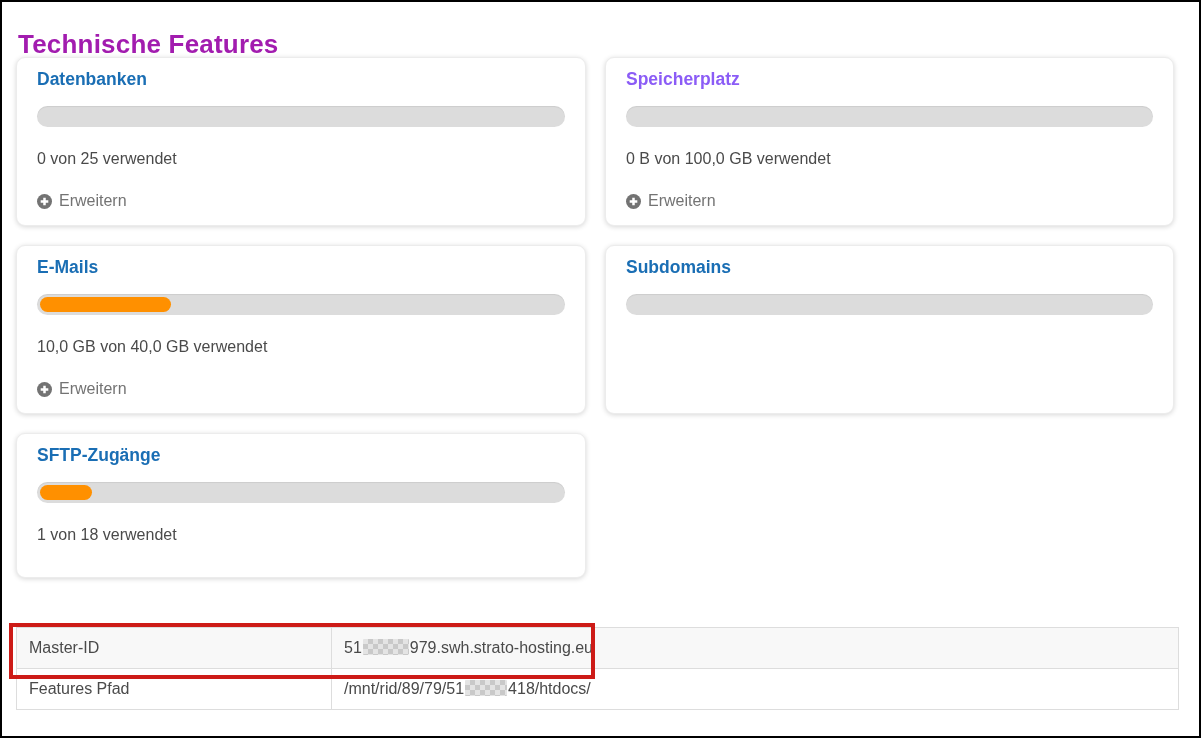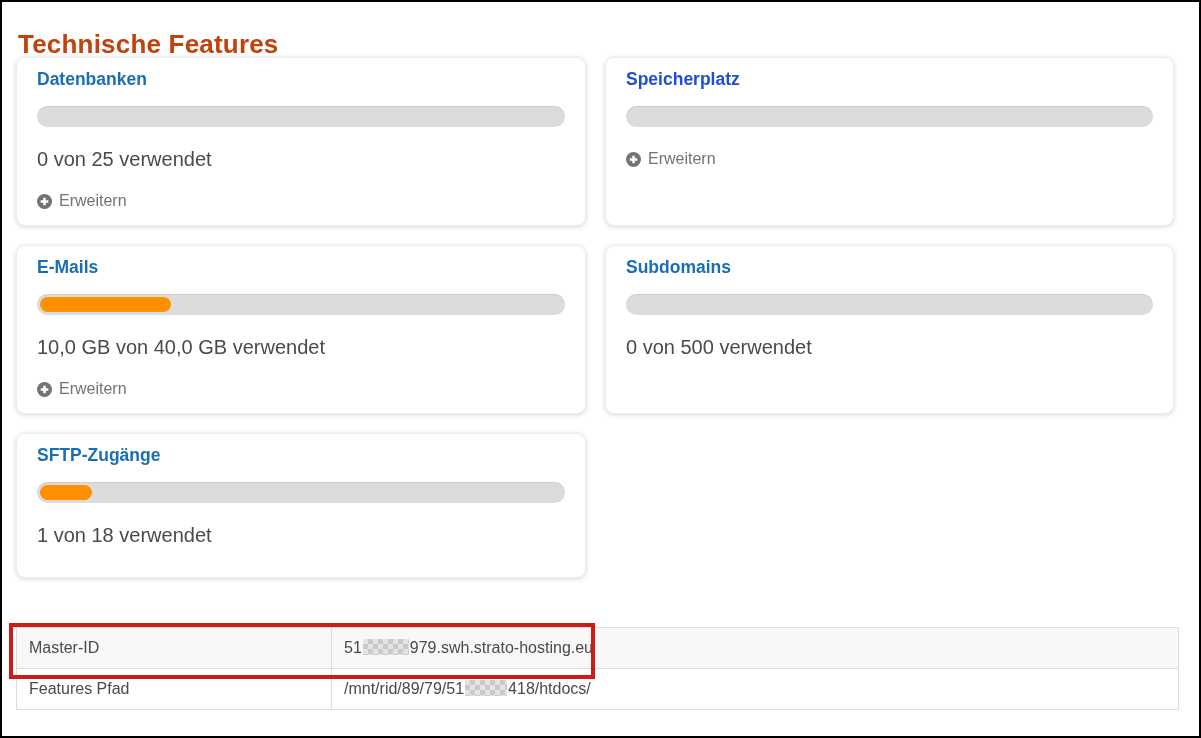--- a/index.html
+++ b/index.html
@@ -1,33 +1,33 @@
 <!DOCTYPE html>
 <html><head>
 <meta charset="utf-8">
 <style>
   html,body{margin:0;padding:0;background:#fff;}
   body{font-family:"Liberation Sans",sans-serif;color:#4a4a4a;}
   .frame{position:relative;width:1201px;height:738px;box-sizing:border-box;
          border:2px solid #000;background:#fff;overflow:hidden;}
   .page-title{position:absolute;left:16px;top:10px;font-size:26px;font-weight:700;
-              color:#c2410c;letter-spacing:.2px;}
+              color:#a21caf;letter-spacing:.2px;}
   .cards{position:absolute;left:14px;top:55px;display:grid;
          grid-template-columns:570px 569px;column-gap:28px;row-gap:29px;gap:19px;}
   .card{background:#fff;border:1px solid #ececec;border-radius:9px;
         box-shadow:0 1px 5px rgba(0,0,0,.16);
         padding:10px 20px 0;box-sizing:border-box;}
   .card.h-tall{height:169px;}
   .card.h-short{height:145px;}
   .card-title{margin:0;font-size:17.5px;font-weight:600;color:#1a6eb4;line-height:23px;}
-  .card-title.muted{color:#1d4ed8;}
+  .card-title.muted{color:#8b5cf6;}
   .track{margin-top:15px;height:21px;background:#dcdcdc;border-radius:11px;
          padding:3px;box-sizing:border-box;box-shadow:inset 0 1px 1px rgba(0,0,0,.07);}
   .fill{height:15px;background:#ff9000;border-radius:8px;min-width:0;}
-  .usage{margin-top:22px;font-size:20px;line-height:20px;color:#4a4a4a;}
+  .usage{margin-top:22px;font-size:16px;line-height:20px;color:#4a4a4a;}
   .expand{margin-top:23px;display:flex;align-items:center;gap:7px;width:max-content;
           color:#737373;font-size:16px;text-decoration:none;cursor:pointer;}
   .expand svg{display:block;flex:0 0 auto;}
   .details{position:absolute;left:14px;top:625px;width:1163px;
            border-collapse:collapse;font-size:16px;table-layout:fixed;}
   .details td{border:1px solid #ddd;height:40px;padding:0 10px 0 12px;color:#4a4a4a;
               background:#fff;overflow:hidden;white-space:nowrap;}
   .details tr.shaded td{background:#f8f8f8;}
   .details td.label-cell{width:292px;}
   .redacted{display:inline-block;width:46px;height:16px;vertical-align:-2px;margin:0 1px;
@@ -61,20 +61,21 @@
         </svg>
         <span>Erweitern</span>
       </a>
     </div>
 
     <div class="card h-tall">
       <h2 class="card-title muted">Speicherplatz</h2>
       <div class="track">
         <div class="fill" style="width: 0%;"></div>
       </div>
+      <div class="usage">0 B von 100,0 GB verwendet</div>
       <a class="expand">
         <svg width="15" height="15" viewBox="0 0 15 15">
           <circle cx="7.5" cy="7.5" r="7.5" fill="currentColor"></circle>
           <path d="M7.5 3.7v7.6M3.7 7.5h7.6" stroke="#fff" stroke-width="2.5"></path>
         </svg>
         <span>Erweitern</span>
       </a>
     </div>
 
     <div class="card h-tall">
@@ -90,21 +91,20 @@
         </svg>
         <span>Erweitern</span>
       </a>
     </div>
 
     <div class="card h-tall">
       <h2 class="card-title">Subdomains</h2>
       <div class="track">
         <div class="fill" style="width: 0%;"></div>
       </div>
-      <div class="usage">0 von 500 verwendet</div>
     </div>
 
     <div class="card h-short">
       <h2 class="card-title">SFTP-Zugänge</h2>
       <div class="track">
         <div class="fill" style="width: 10%;"></div>
       </div>
       <div class="usage">1 von 18 verwendet</div>
     </div>
 

